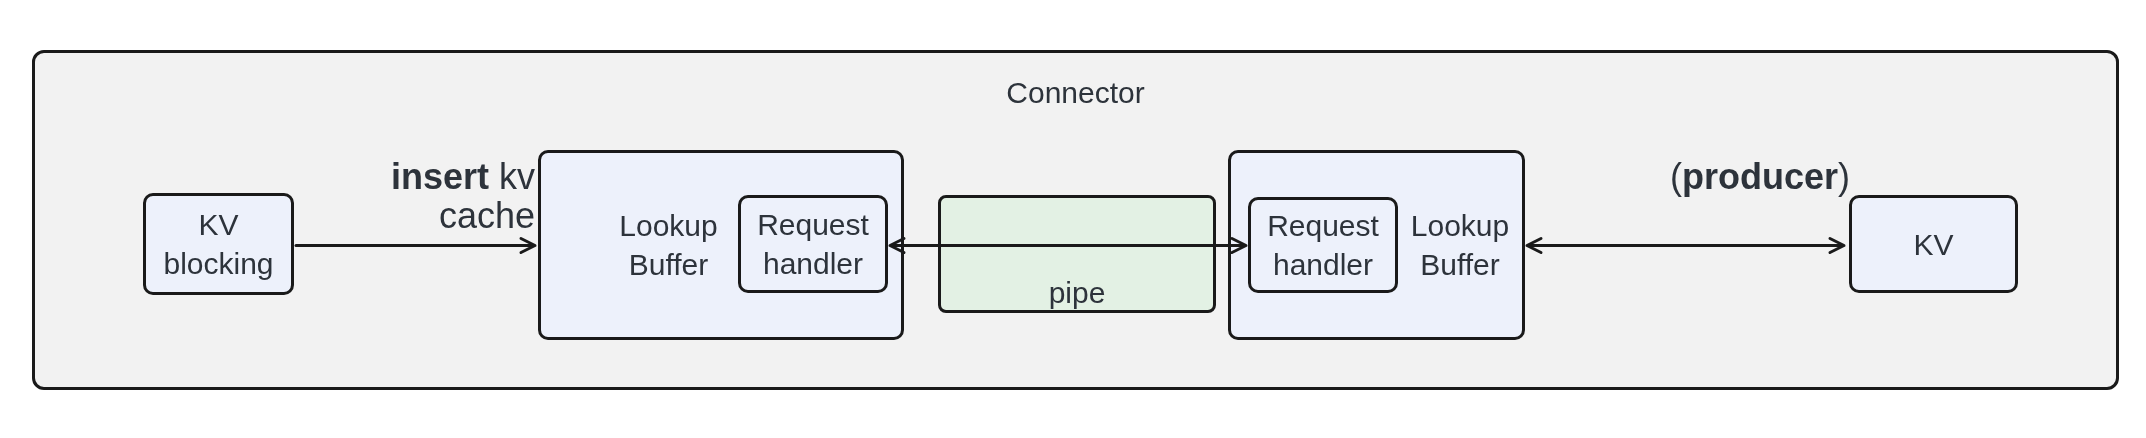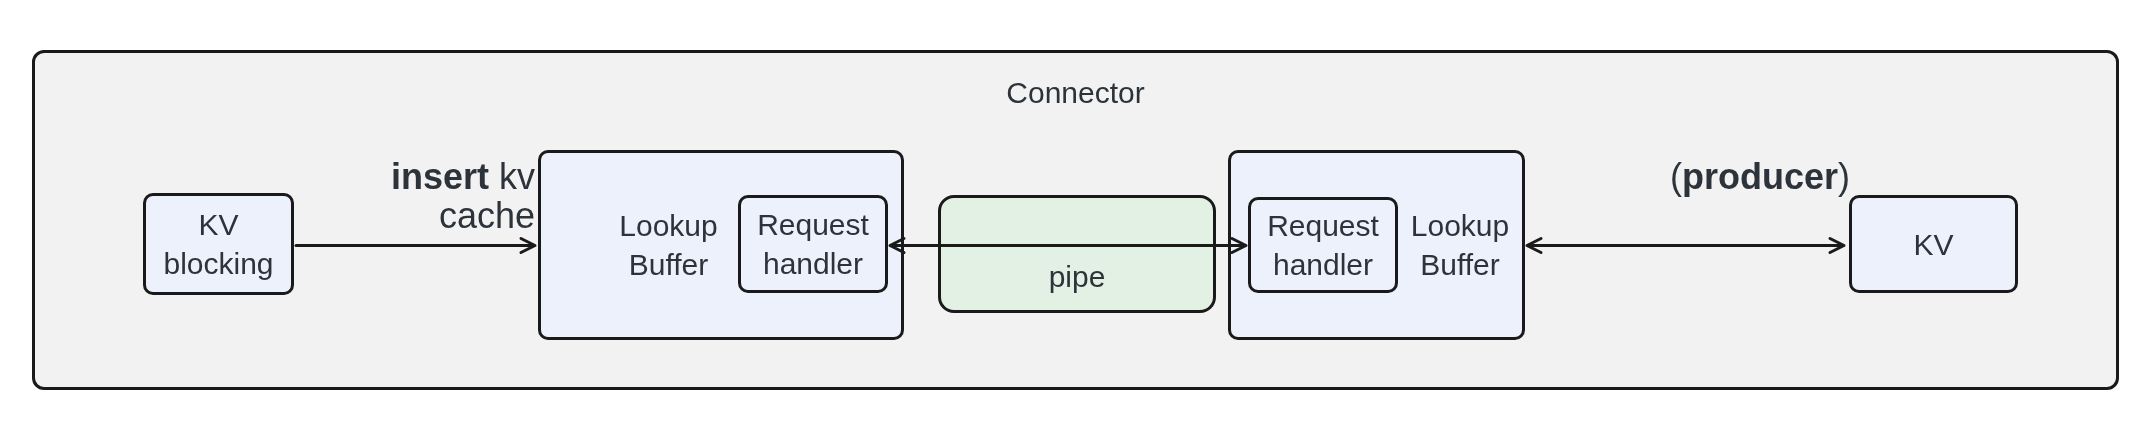--- a/index.html
+++ b/index.html
@@ -71,25 +71,24 @@
     font-size:30px;
     line-height:39px;
     text-align:center;
   }
   .pipe{
     position:absolute;
     left:938px;top:195px;
     width:278px;height:118px;
     background:var(--pipe-fill);
     border:3px solid var(--border);
-    border-radius:16px;
+    border-radius:8px;
     display:flex;
     align-items:flex-end;
     justify-content:center;
-    padding-bottom:16px;
     font-size:30px;
     line-height:34px;
     z-index:1;
   }
   .edge-label{
     position:absolute;
     text-align:right;
     font-size:36px;
     line-height:39px;
     z-index:4;

